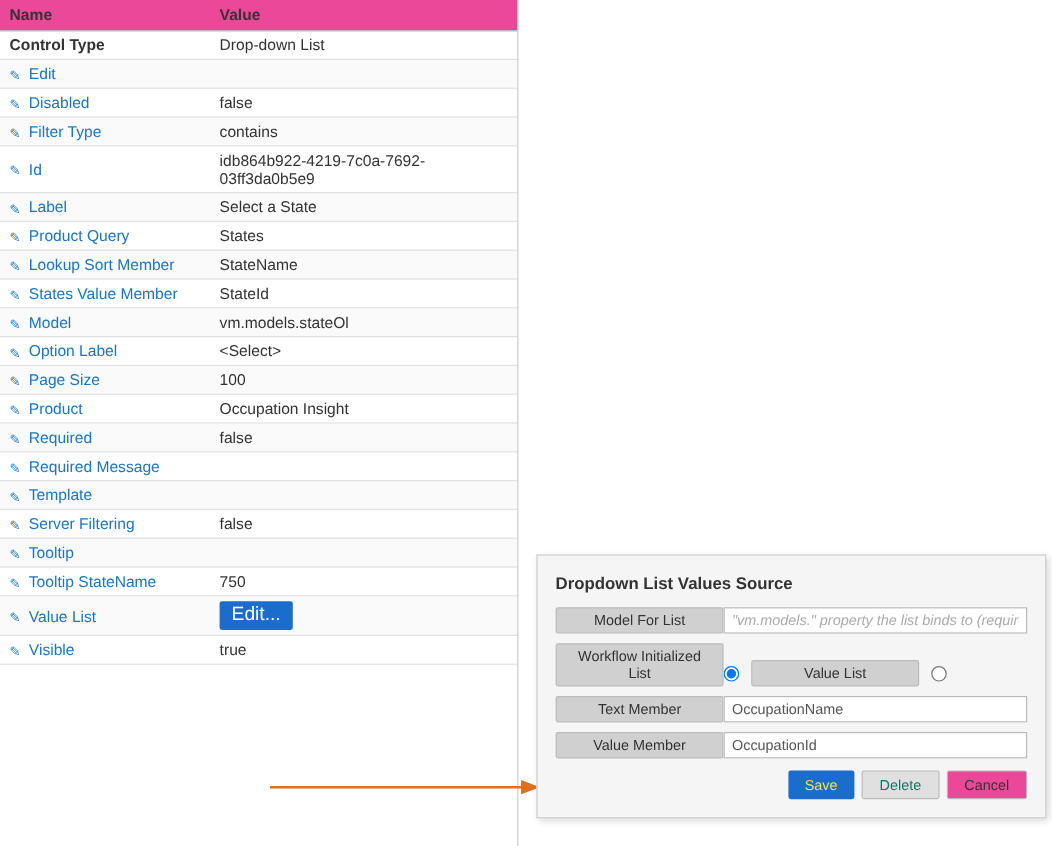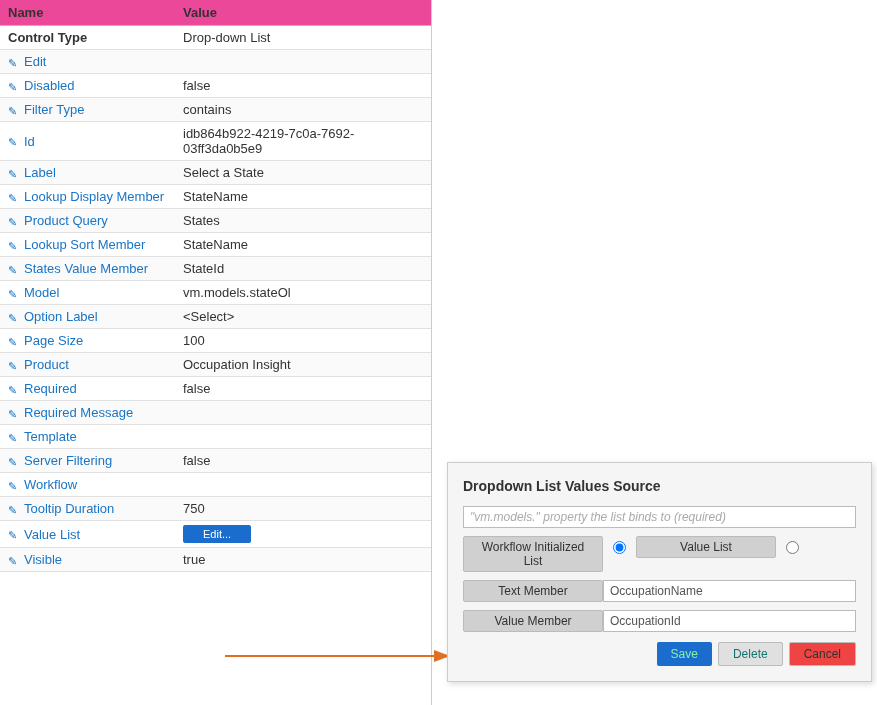--- a/index.html
+++ b/index.html
@@ -72,24 +72,24 @@
       margin-right: 4px;
       vertical-align: middle;
       color: #1a75c4;
       font-size: 11px;
     }
 
     .edit-btn {
       background: #1a6dcc;
       color: white;
       border: none;
-      padding: 3px 20px;
+      padding: 3px 10px;
       cursor: pointer;
       border-radius: 2px;
-      font-size: 11px;
+      font-size: 16px;
     }
 
     
     .right-panel {
       position: absolute;
       left: 447px;
       top: 462px;
       width: 425px;
       background: #f5f5f5;
       border: 1px solid #ccc;
@@ -132,23 +132,23 @@
       background: #fff;
     }
 
     .form-input::placeholder {
       color: #aaa;
       font-style: italic;
     }
 
     .radio-row {
       display: flex;
-      align-items: flex-start;
+      align-items: flex-end;
       margin-bottom: 8px;
-      gap: 10px;
+      gap: 0;
     }
 
     .radio-label-btn {
       background: #d0d0d0;
       border: 1px solid #bbb;
       padding: 3px 8px;
       font-size: 12px;
       color: #333;
       width: 140px;
       text-align: center;
@@ -172,40 +172,40 @@
 
     .action-row {
       display: flex;
       justify-content: flex-end;
       gap: 6px;
       margin-top: 10px;
     }
 
     .btn-save {
       background: #1a6dcc;
-      color: #86efac;
+      color: #fde047;
       border: none;
       padding: 4px 14px;
       cursor: pointer;
       border-radius: 2px;
       font-size: 12px;
     }
 
     .btn-delete {
       background: #e0e0e0;
       color: #0f766e;
       border: 1px solid #bbb;
       padding: 4px 14px;
       cursor: pointer;
       border-radius: 2px;
       font-size: 12px;
     }
 
     .btn-cancel {
-      background: #ef4444;
+      background: #ec4899;
       color: #333;
       border: 1px solid #bbb;
       padding: 4px 14px;
       cursor: pointer;
       border-radius: 2px;
       font-size: 12px;
     }
 
     
     .arrow-svg {
@@ -247,24 +247,20 @@
           </tr>
           <tr>
             <td class="name-cell"><span class="edit-icon">✎</span><span>Id</span></td>
             <td><span>idb864b922-4219-7c0a-7692-03ff3da0b5e9</span></td>
           </tr>
           <tr>
             <td class="name-cell"><span class="edit-icon">✎</span><span>Label</span></td>
             <td><span>Select a State</span></td>
           </tr>
           <tr>
-            <td class="name-cell"><span class="edit-icon">✎</span><span>Lookup Display Member</span></td>
-            <td><span>StateName</span></td>
-          </tr>
-          <tr>
             <td class="name-cell"><span class="edit-icon">✎</span><span>Product Query</span></td>
             <td><span>States</span></td>
           </tr>
           <tr>
             <td class="name-cell"><span class="edit-icon">✎</span><span>Lookup Sort Member</span></td>
             <td><span>StateName</span></td>
           </tr>
           <tr>
             <td class="name-cell"><span class="edit-icon">✎</span><span>States Value Member</span></td>
             <td><span>StateId</span></td>
@@ -295,25 +291,25 @@
           </tr>
           <tr>
             <td class="name-cell"><span class="edit-icon">✎</span><span>Template</span></td>
             <td><span></span></td>
           </tr>
           <tr>
             <td class="name-cell"><span class="edit-icon">✎</span><span>Server Filtering</span></td>
             <td><span>false</span></td>
           </tr>
           <tr>
-            <td class="name-cell"><span class="edit-icon">✎</span><span>Workflow</span></td>
+            <td class="name-cell"><span class="edit-icon">✎</span><span>Tooltip</span></td>
             <td><span></span></td>
           </tr>
           <tr>
-            <td class="name-cell"><span class="edit-icon">✎</span><span>Tooltip Duration</span></td>
+            <td class="name-cell"><span class="edit-icon">✎</span><span>Tooltip StateName</span></td>
             <td><span>750</span></td>
           </tr>
           <tr>
             <td class="name-cell"><span class="edit-icon">✎</span><span>Value List</span></td>
             <td><button class="edit-btn">Edit...</button></td>
           </tr>
           <tr>
             <td class="name-cell"><span class="edit-icon">✎</span><span>Visible</span></td>
             <td><span>true</span></td>
           </tr>
@@ -327,20 +323,21 @@
         <polygon points="0 0, 8 3, 0 6" fill="#e07020"></polygon>
       </marker>
     </defs>
     <line x1="0" y1="15" x2="225" y2="15" stroke="#e07020" stroke-width="2" marker-end="url(#arrowhead)"></line>
   </svg>
 
   <div class="right-panel">
     <h3>Dropdown List Values Source</h3>
 
     <div class="form-row">
+      <div class="form-label-btn">Model For List</div>
       <input class="form-input" type="text" placeholder="&quot;vm.models.&quot; property the list binds to (required)" style="">
     </div>
 
     <div class="radio-row">
       <div class="radio-label-btn">Workflow Initialized List</div>
       <div class="radio-group">
         <label>
           <input type="radio" name="list-source" checked="" style="">
         </label>
         <div class="radio-label-btn">Value List</div>

